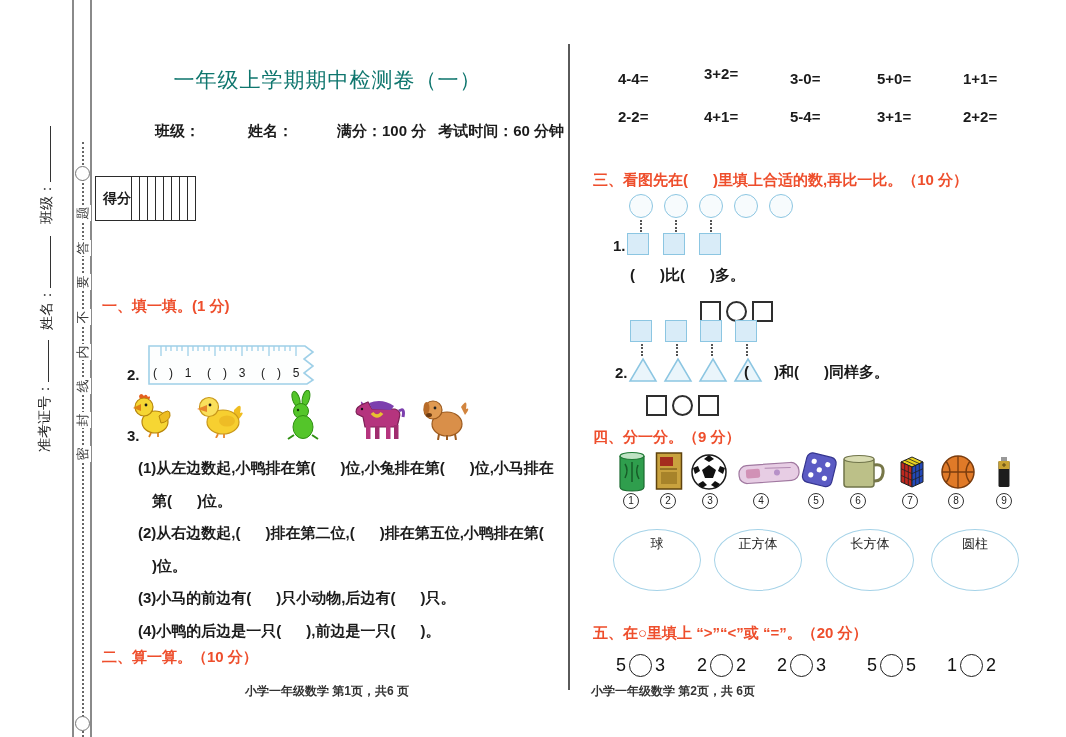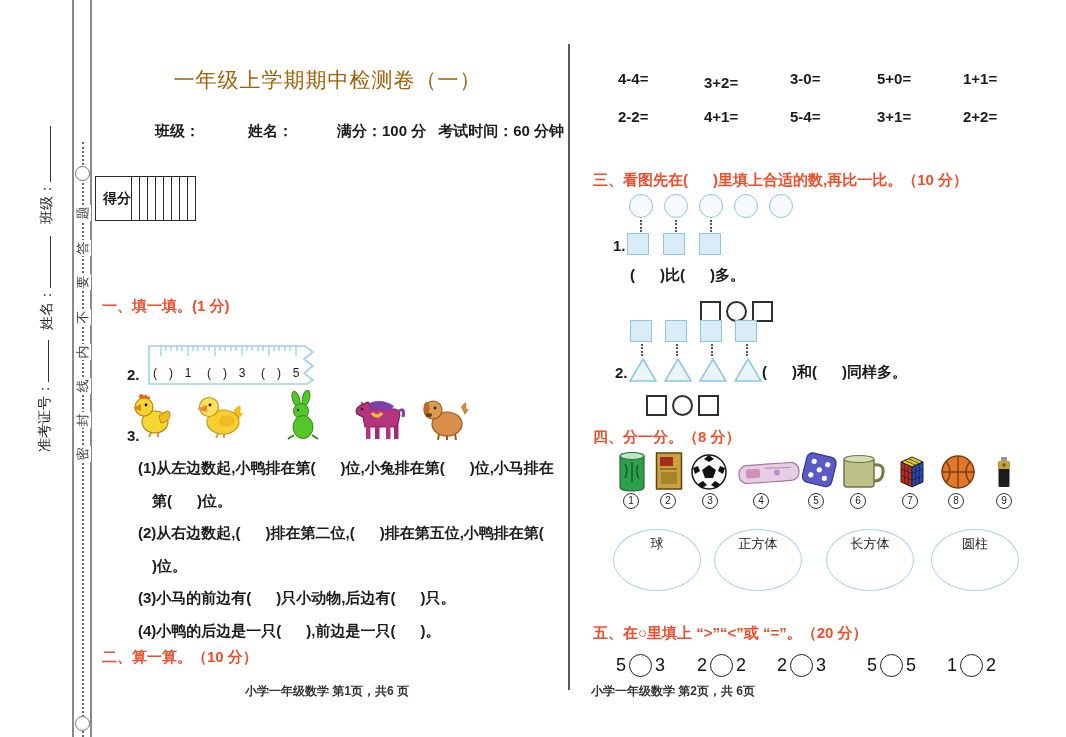--- a/index.html
+++ b/index.html
@@ -2,21 +2,21 @@
 <html><head>
 <meta charset="utf-8">
 <style>
   html,body{margin:0;padding:0;background:#fff;}
   .page{position:relative;width:1066px;height:737px;background:#ffffff;overflow:hidden;
         font-family:"Liberation Sans","DejaVu Sans",sans-serif;color:#1b1b1b;}
   .t{position:absolute;font-size:15px;white-space:pre;line-height:1.2;font-weight:bold;}
   .small{font-size:12px;color:#333;}
   .h{position:absolute;font-size:15px;font-weight:bold;color:#ee4e2c;white-space:pre;}
   .title{position:absolute;left:95px;top:66px;width:465px;text-align:center;
-         font-size:21px;letter-spacing:1px;color:#a16207;}
+         font-size:21px;letter-spacing:1px;color:#0f766e;}
   
   .vline{position:absolute;top:0;width:2px;height:737px;background:#8a8a8a;}
   .sealdots{position:absolute;left:82px;top:142px;height:595px;width:0;border-left:2px dotted #666;}
   .sealring{position:absolute;left:75px;width:13px;height:13px;border:1.5px solid #777;
             border-radius:50%;background:#fff;}
   .sealchar{position:absolute;left:75px;width:16px;height:16px;background:#fff;text-align:center;
             font-size:13px;color:#3a3a3a;transform:rotate(-90deg);line-height:16px;}
   .vlabel{position:absolute;transform:rotate(-90deg);transform-origin:0 0;white-space:nowrap;
           font-size:14px;color:#222;}
   .uline{display:inline-block;border-bottom:1.3px solid #333;height:13px;vertical-align:baseline;}
@@ -189,21 +189,21 @@
   <div class="t" style="left:152px;top:492px">第(      )位。</div>
   <div class="t" style="left:138px;top:524px">(2)从右边数起,(      )排在第二位,(      )排在第五位,小鸭排在第(</div>
   <div class="t" style="left:152px;top:557px">)位。</div>
   <div class="t" style="left:138px;top:589px">(3)小马的前边有(      )只小动物,后边有(      )只。</div>
   <div class="t" style="left:138px;top:622px">(4)小鸭的后边是一只(      ),前边是一只(      )。</div>
 
   <div class="h" style="left:102px;top:648px">二、算一算。（10 分）</div>
   <div class="t small" style="left:245px;top:684px">小学一年级数学 第1页，共6 页</div>
 
   <div class="t" style="left:618px;top:70px">4-4=</div>
-  <div class="t" style="left:704px;top:74px">3+2=</div>
+  <div class="t" style="left:704px;top:65px">3+2=</div>
   <div class="t" style="left:790px;top:70px">3-0=</div>
   <div class="t" style="left:877px;top:70px">5+0=</div>
   <div class="t" style="left:963px;top:70px">1+1=</div>
   <div class="t" style="left:618px;top:108px">2-2=</div>
   <div class="t" style="left:704px;top:108px">4+1=</div>
   <div class="t" style="left:790px;top:108px">5-4=</div>
   <div class="t" style="left:877px;top:108px">3+1=</div>
   <div class="t" style="left:963px;top:108px">2+2=</div>
 
   <div class="h" style="left:593px;top:171px">三、看图先在(      )里填上合适的数,再比一比。（10 分）</div>
@@ -241,28 +241,28 @@
     </svg>
   <svg class="tri" style="left:663px;top:357px" width="30" height="26">
       <polygon points="15,2 28,24 2,24" fill="#eaf5fb" stroke="#8cc6e2" stroke-width="1.5"></polygon>
     </svg>
   <svg class="tri" style="left:698px;top:357px" width="30" height="26">
       <polygon points="15,2 28,24 2,24" fill="#eaf5fb" stroke="#8cc6e2" stroke-width="1.5"></polygon>
     </svg>
   <svg class="tri" style="left:733px;top:357px" width="30" height="26">
       <polygon points="15,2 28,24 2,24" fill="#eaf5fb" stroke="#8cc6e2" stroke-width="1.5"></polygon>
     </svg>
-  <div class="t" style="left:762px;top:363px">(      )和(      )同样多。</div>
+  <div class="t" style="left:744px;top:363px">(      )和(      )同样多。</div>
   <div class="bw" style="left:646px;top:395px">
     <span class="s"></span>
       <span class="o"></span>
       <span class="s"></span>
   </div>
 
-  <div class="h" style="left:593px;top:428px">四、分一分。（8 分）</div>
+  <div class="h" style="left:593px;top:428px">四、分一分。（9 分）</div>
 
   <svg class="icon" style="left:617px;top:451px" width="30" height="42" viewBox="0 0 30 42">
     <path d="M3 5 L3 36 Q3 40 15 40 Q27 40 27 36 L27 5" fill="#2f9e4d" stroke="#1c6b30" stroke-width="1.2"></path>
     <ellipse cx="15" cy="5" rx="12" ry="3.5" fill="#bfe3c4" stroke="#1e7a35" stroke-width="1.2"></ellipse>
     <path d="M8 13 Q12 19 8 27 M15 11 L15 31 M21 14 Q18 21 22 28" stroke="#175c28" stroke-width="1.5" fill="none"></path>
   </svg>
   <svg class="icon" style="left:655px;top:451px" width="28" height="40" viewBox="0 0 28 40">
     <rect x="1.5" y="2" width="25" height="36" fill="#c9a23e" stroke="#5f430e" stroke-width="1.5"></rect>
     <rect x="5" y="6" width="13" height="9" fill="#a42c1e"></rect>
     <rect x="6" y="21" width="16" height="12" fill="#8a6a1a" opacity="0.55"></rect>

